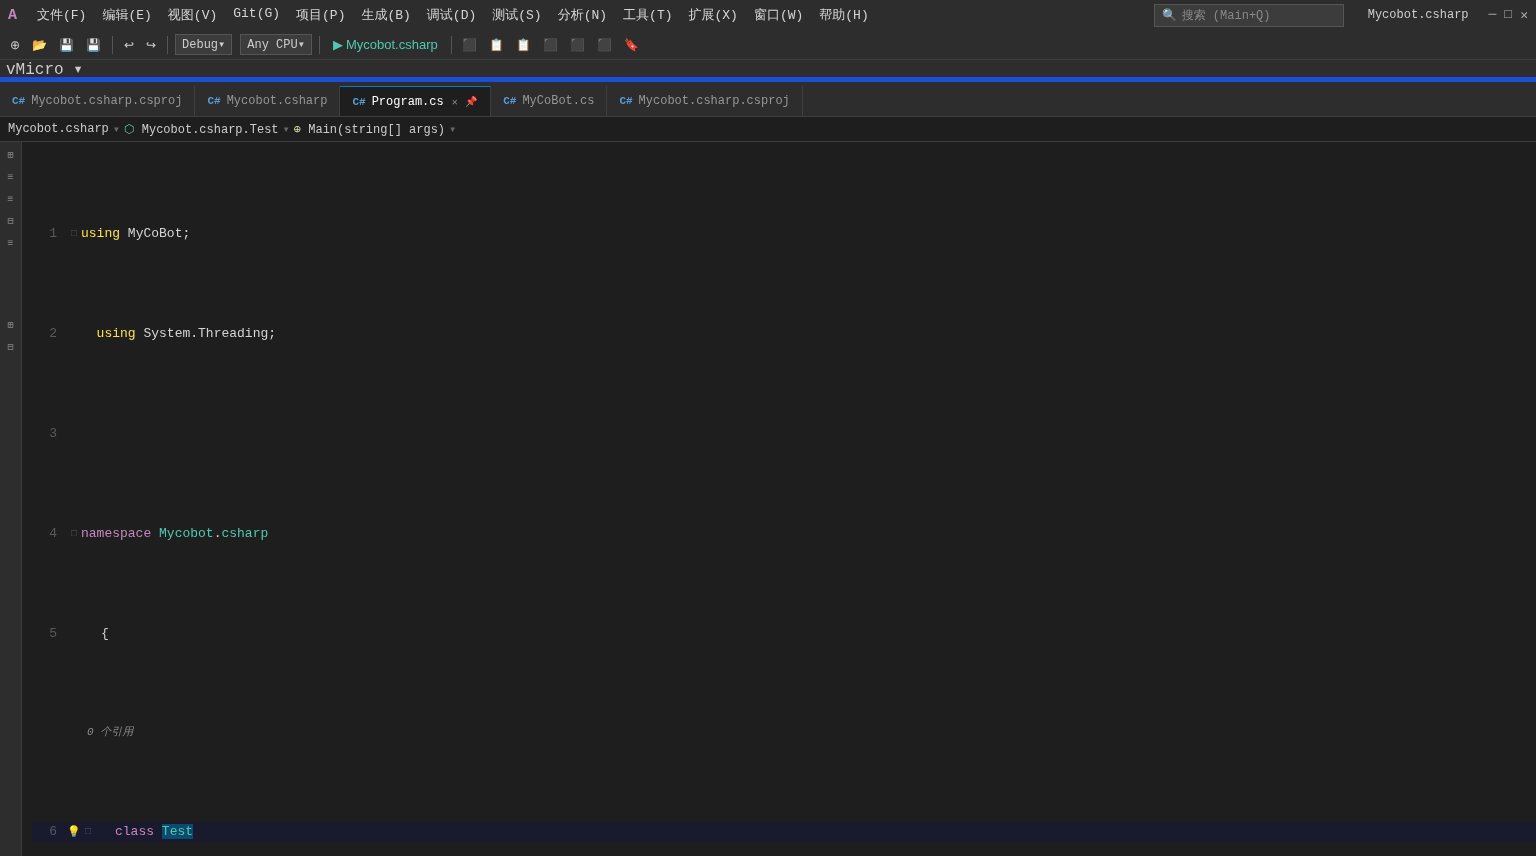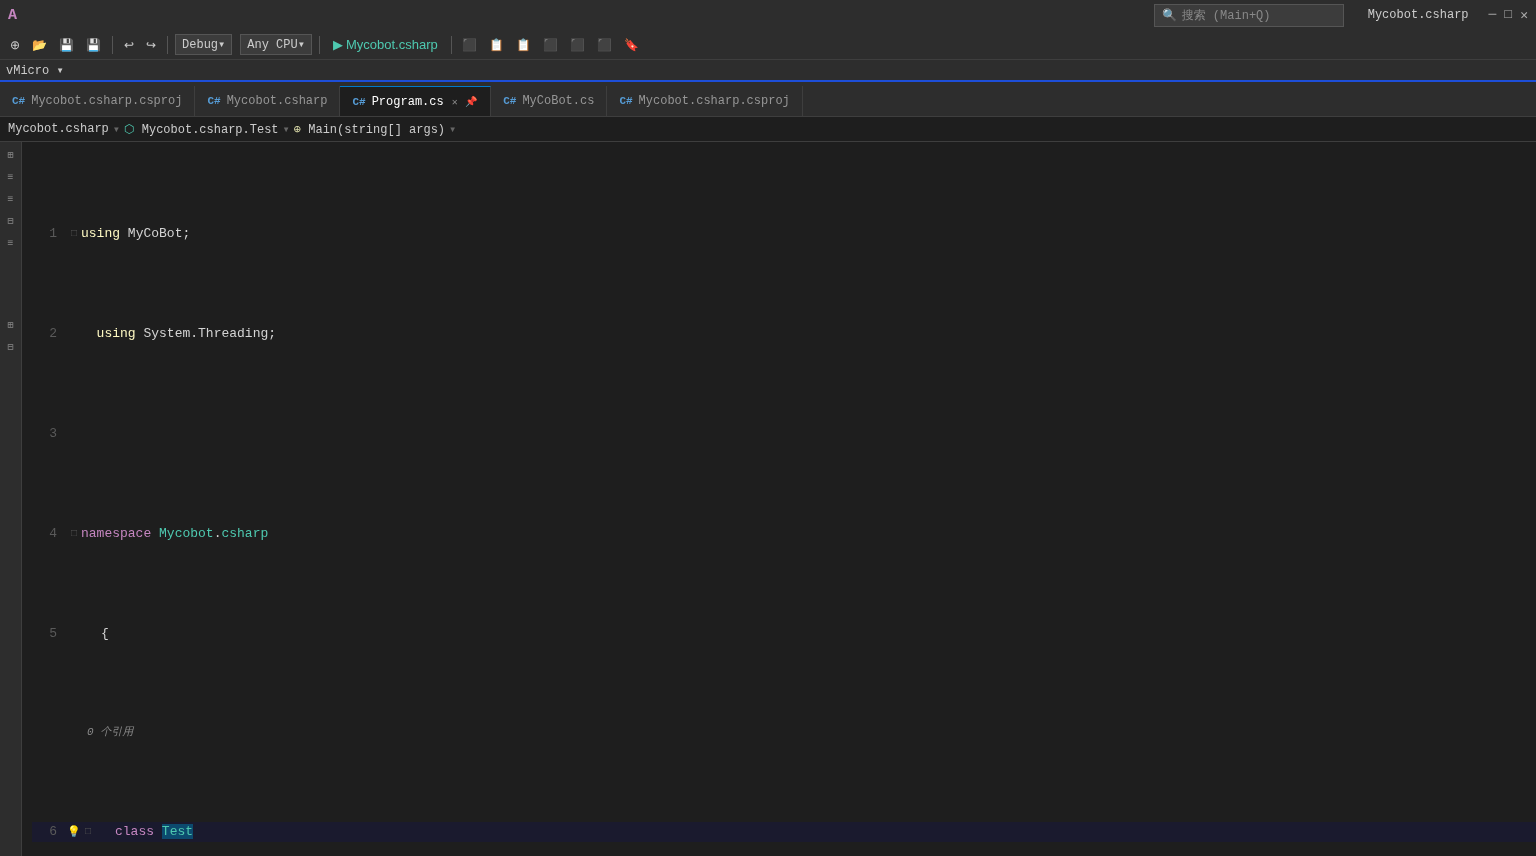--- a/index.html
+++ b/index.html
@@ -75,22 +75,22 @@
       padding: 2px 6px;
     }
 
     
     #toolbar2 {
       background: #2d2d2d;
       height: 22px;
       display: flex;
       align-items: center;
       padding: 0 6px;
-      border-bottom: 2px solid #1d4ed8;
-      font-size: 12px;
+      border-bottom: 5px solid #1d4ed8;
+      font-size: 16px;
       color: #ccc;
     }
 
     
     #tabs {
       background: #2d2d2d;
       height: 35px;
       display: flex;
       align-items: flex-end;
       border-bottom: 1px solid #3e3e3e;
@@ -178,21 +178,21 @@
     }
     #code-lines {
       flex: 1;
       padding: 2px 0 2px 10px;
       font-size: 13px;
       line-height: 20px;
       white-space: pre;
     }
 
     
-    .kw { color: #fef9c3; }
+    .kw { color: #fde047; }
     .kw2 { color: #c586c0; }
     .ns { color: #4ec9b0; }
     .plain { color: #d4d4d4; }
     .highlight-class { background: #0c4a6e; color: #4ec9b0; }
     .ref-hint { color: #888; font-size: 11px; }
 
     .line-row {
       display: flex;
       align-items: center;
       min-height: 20px;
@@ -236,20 +236,35 @@
     
     #code-area::-webkit-scrollbar { width: 10px; height: 10px; }
     #code-area::-webkit-scrollbar-track { background: #1e1e1e; }
     #code-area::-webkit-scrollbar-thumb { background: #424242; }
   </style>
 </head>
 <body>
 
 <div id="title-bar">
   <span style="color:#c586c0; font-weight:bold; font-size:15px; margin-right:4px;">A</span>
+  <div style="display:flex; gap:0;">
+    <span class="menu-item">文件(F)</span>
+    <span class="menu-item">编辑(E)</span>
+    <span class="menu-item">视图(V)</span>
+    <span class="menu-item">Git(G)</span>
+    <span class="menu-item">项目(P)</span>
+    <span class="menu-item">生成(B)</span>
+    <span class="menu-item">调试(D)</span>
+    <span class="menu-item">测试(S)</span>
+    <span class="menu-item">分析(N)</span>
+    <span class="menu-item">工具(T)</span>
+    <span class="menu-item">扩展(X)</span>
+    <span class="menu-item">窗口(W)</span>
+    <span class="menu-item">帮助(H)</span>
+  </div>
   <div style="margin-left:auto; background:#3c3c3c; border:1px solid #555; padding:2px 8px; display:flex; align-items:center; gap:4px; font-size:12px; color:#888; width:190px;">
     <span>🔍</span>
     <span>搜索 (Main+Q)</span>
   </div>
   <div style="margin-left:16px; font-size:12px; color:#ccc;">Mycobot.csharp</div>
   <div style="margin-left:12px; display:flex; gap:8px; color:#aaa;">
     <span>─</span>
     <span>□</span>
     <span>✕</span>
   </div>

